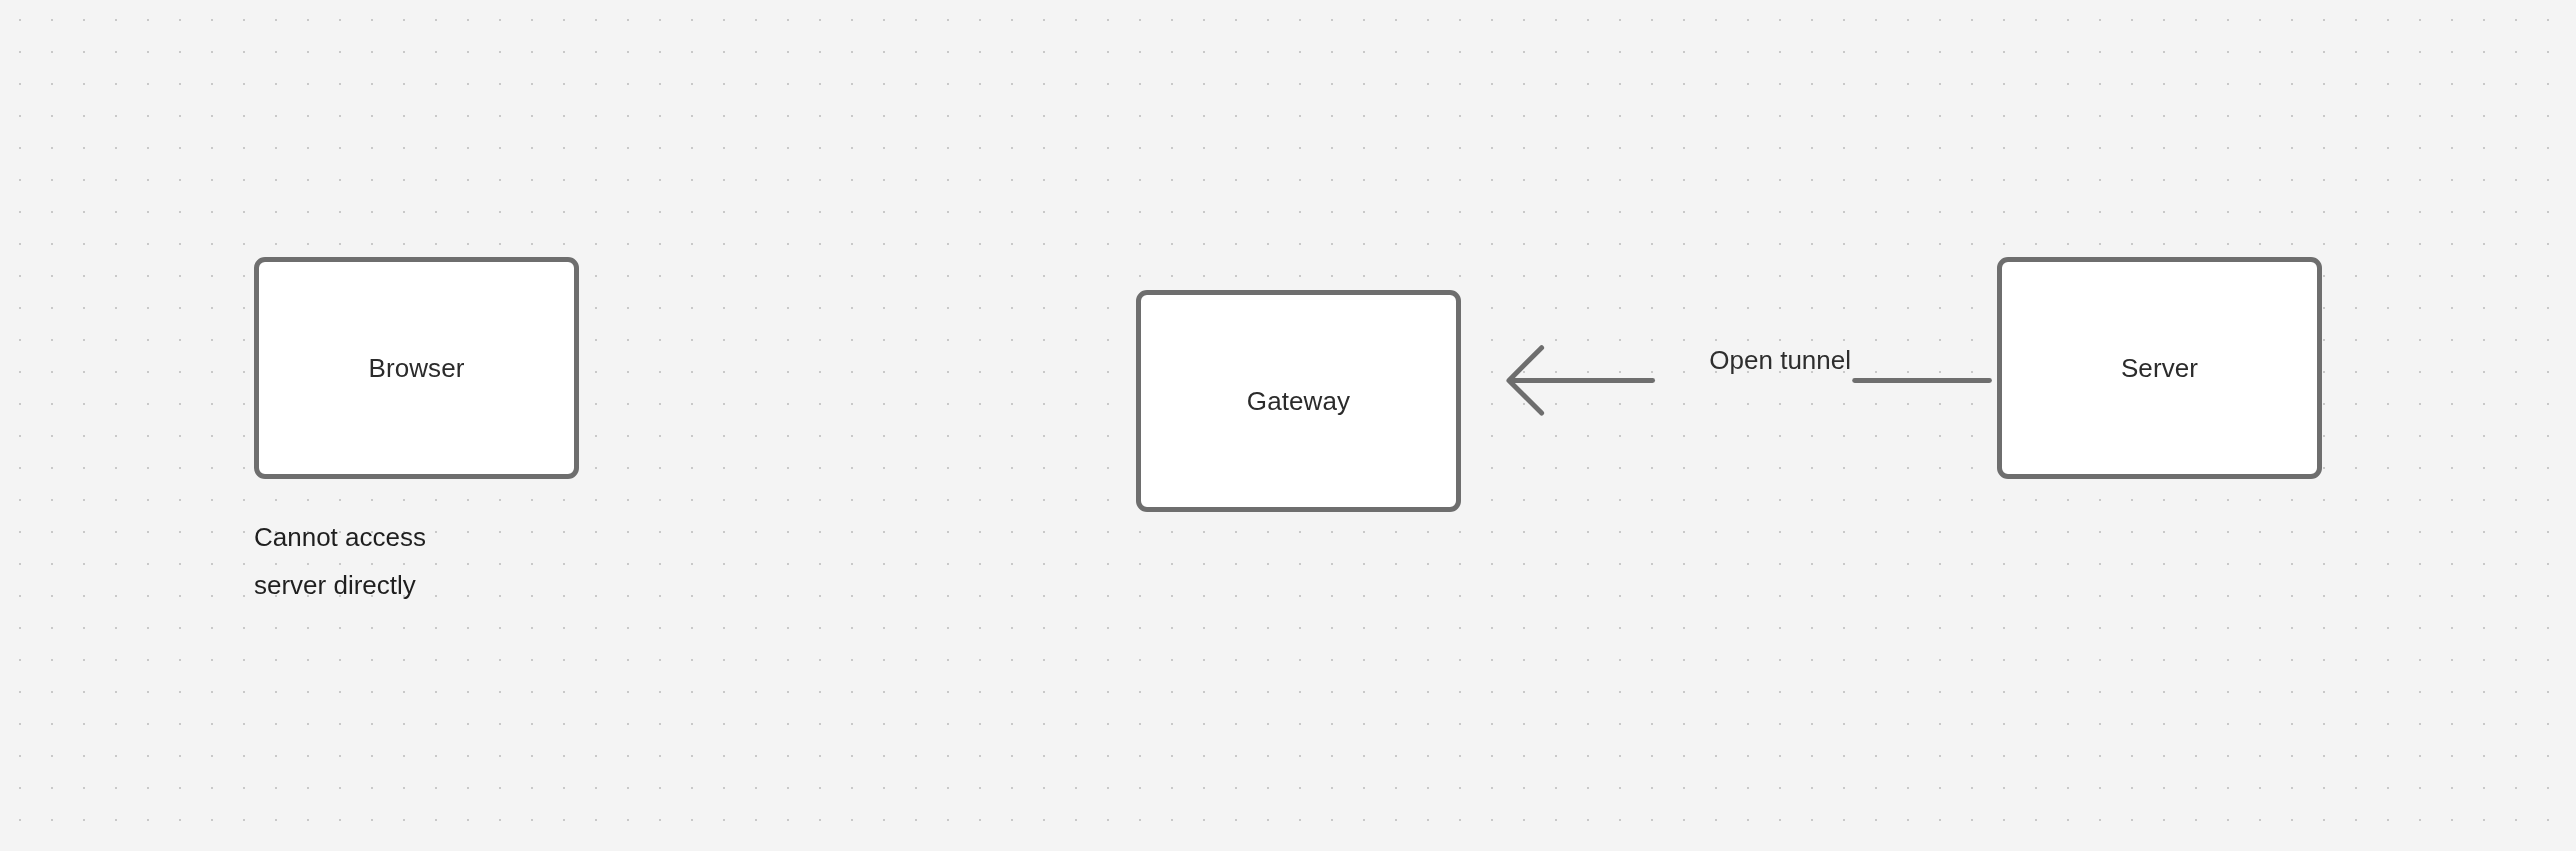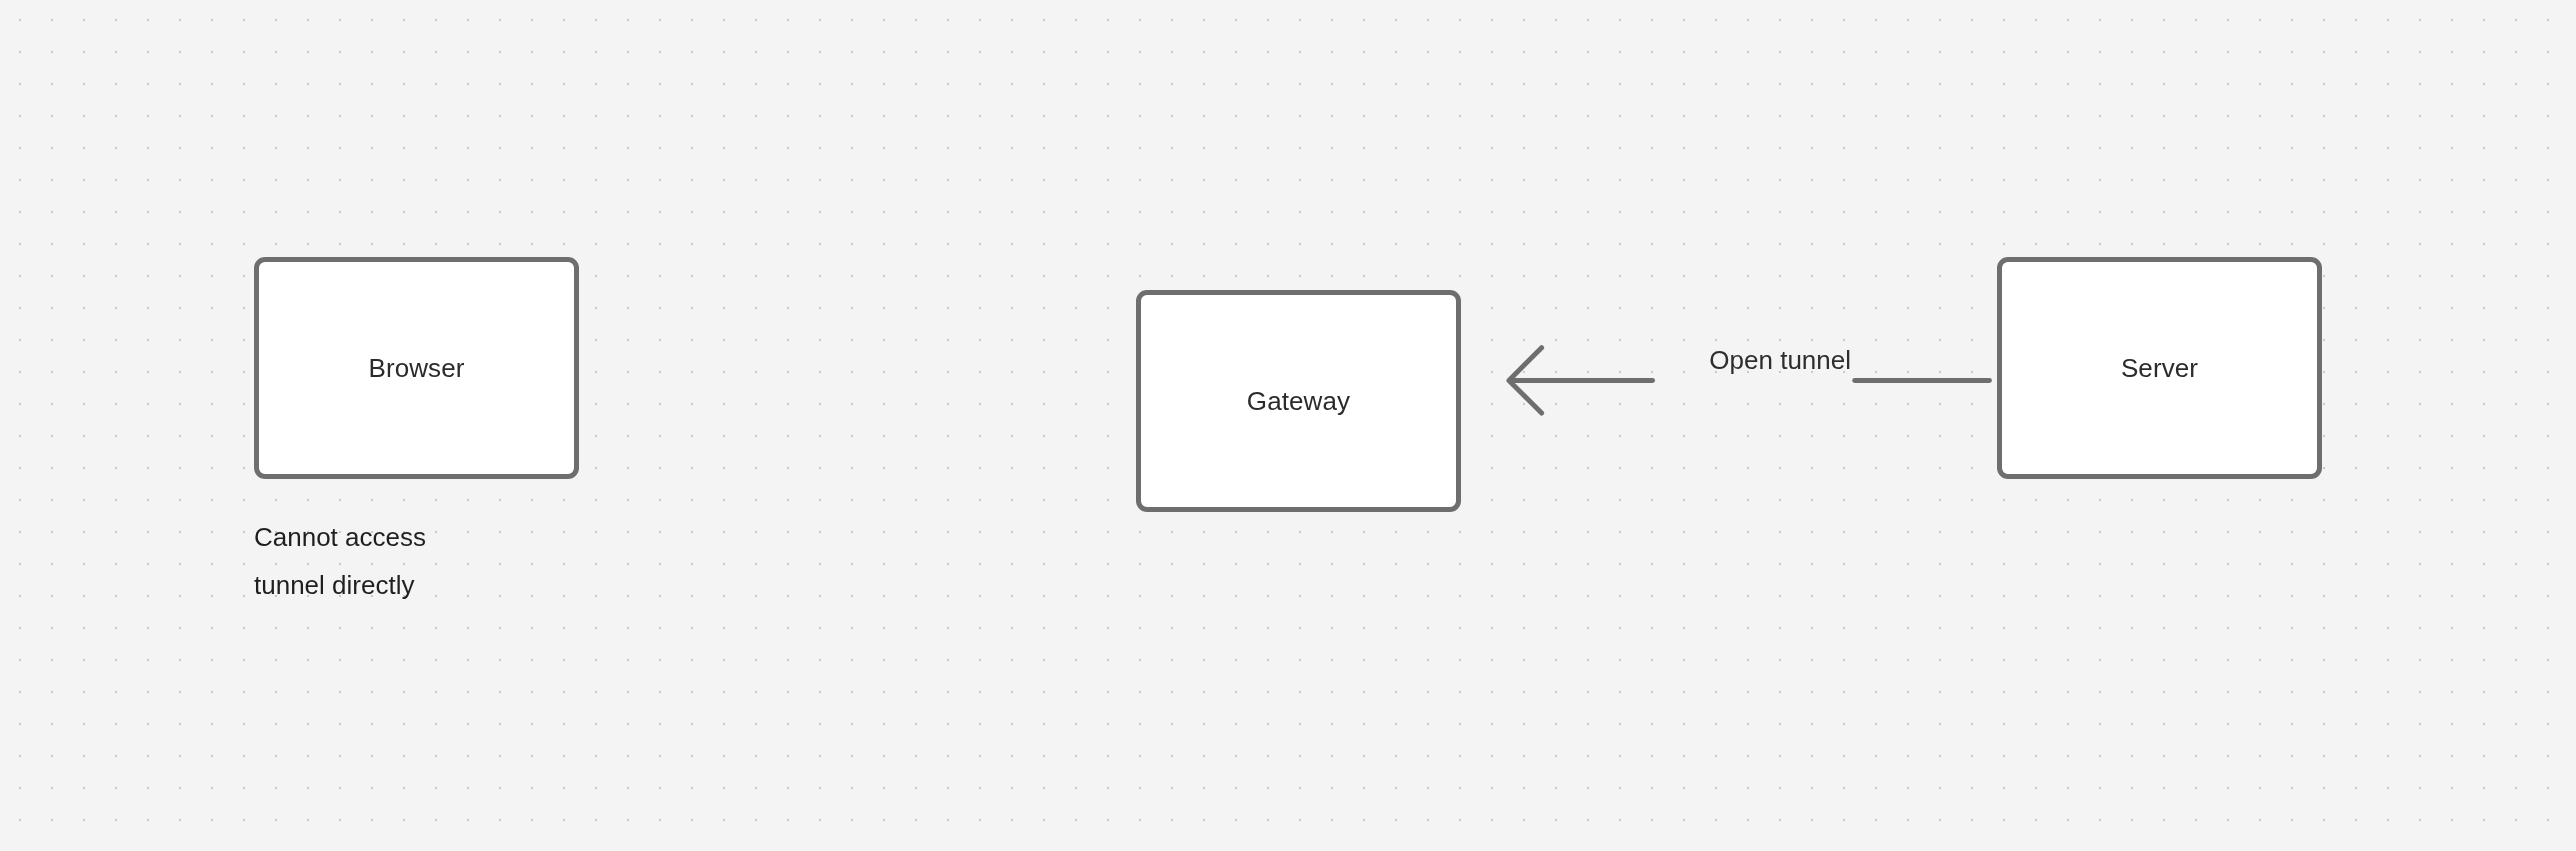--- a/index.html
+++ b/index.html
@@ -108,17 +108,17 @@
   <div id="node-gateway" class="node">
     <span class="node-label">Gateway</span>
   </div>
 
   <div id="node-server" class="node">
     <span class="node-label">Server</span>
   </div>
 
   <div class="caption">
     <span>Cannot access</span>
-    <span>tunnel directly</span>
+    <span>server directly</span>
   </div>
 
 </div>
 
 
 </body></html>

